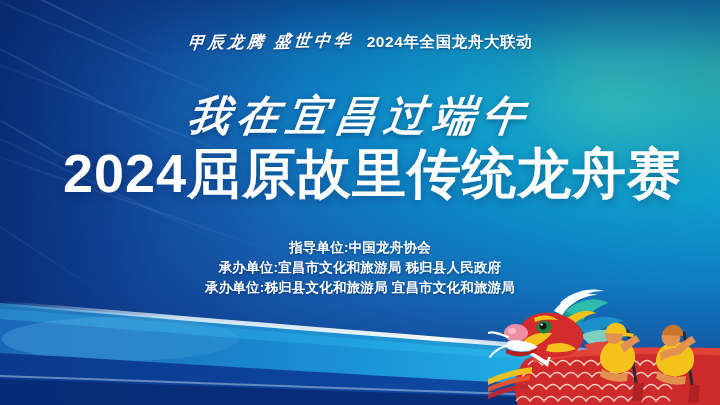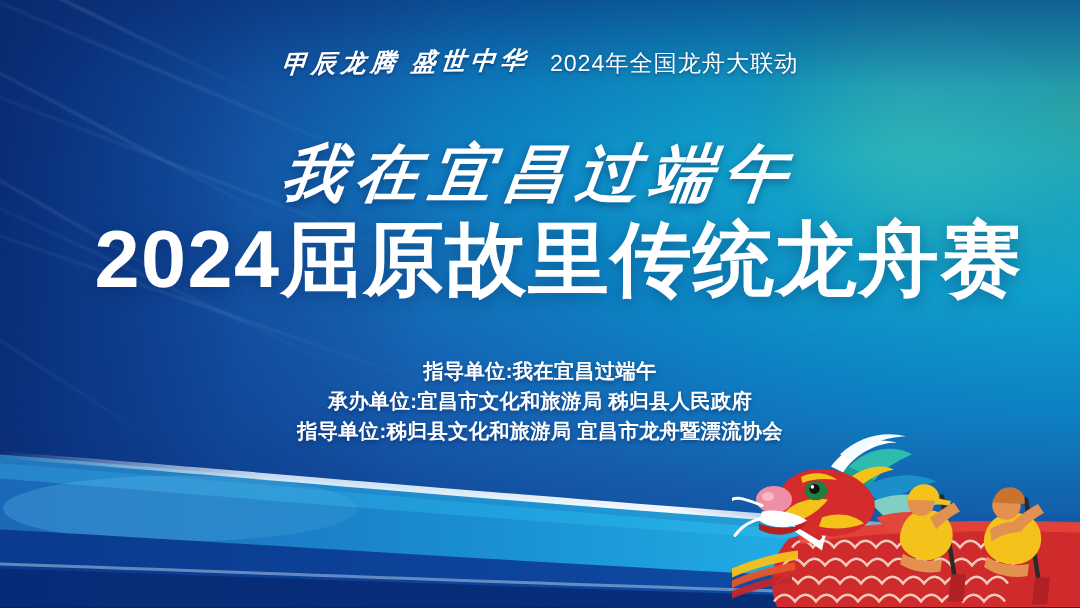--- a/index.html
+++ b/index.html
@@ -110,21 +110,21 @@
     font-size: 16.5px;
     font-weight: 700;
     font-style: italic;
     letter-spacing: 3.2px;
     color: #ffffff;
     text-shadow: 0 1px 2px rgba(4,28,80,.55);
     transform: skewX(-6deg) rotate(-1deg);
   }
   .kicker-plain {
     font-size: 15.5px;
-    font-weight: 400;
+    font-weight: 700;
     letter-spacing: .6px;
     color: #ffffff;
     text-shadow: 0 1px 2px rgba(4,28,80,.5);
   }
 
   .headline-brush {
     position: absolute;
     left: 0; right: 0;
     top: 88px;
     font-family: "Liberation Serif", "DejaVu Serif", serif;
@@ -367,18 +367,18 @@
     <div class="kicker">
       <span class="kicker-brush">甲辰龙腾 盛世中华</span>
       <span class="kicker-plain">2024年全国龙舟大联动</span>
     </div>
 
     <div class="headline-brush">我在宜昌过端午</div>
 
     <div class="headline-main">2024屈原故里传统龙舟赛</div>
 
     <div class="credits" id="credits">
-        <div>指导单位:我在宜昌过端午</div>
+        <div>指导单位:中国龙舟协会</div>
         <div>承办单位:宜昌市文化和旅游局  秭归县人民政府</div>
-        <div>指导单位:秭归县文化和旅游局  宜昌市龙舟暨漂流协会</div>
+        <div>承办单位:秭归县文化和旅游局  宜昌市文化和旅游局</div>
       </div>
   </div>
 </div>
 
 </body></html>

